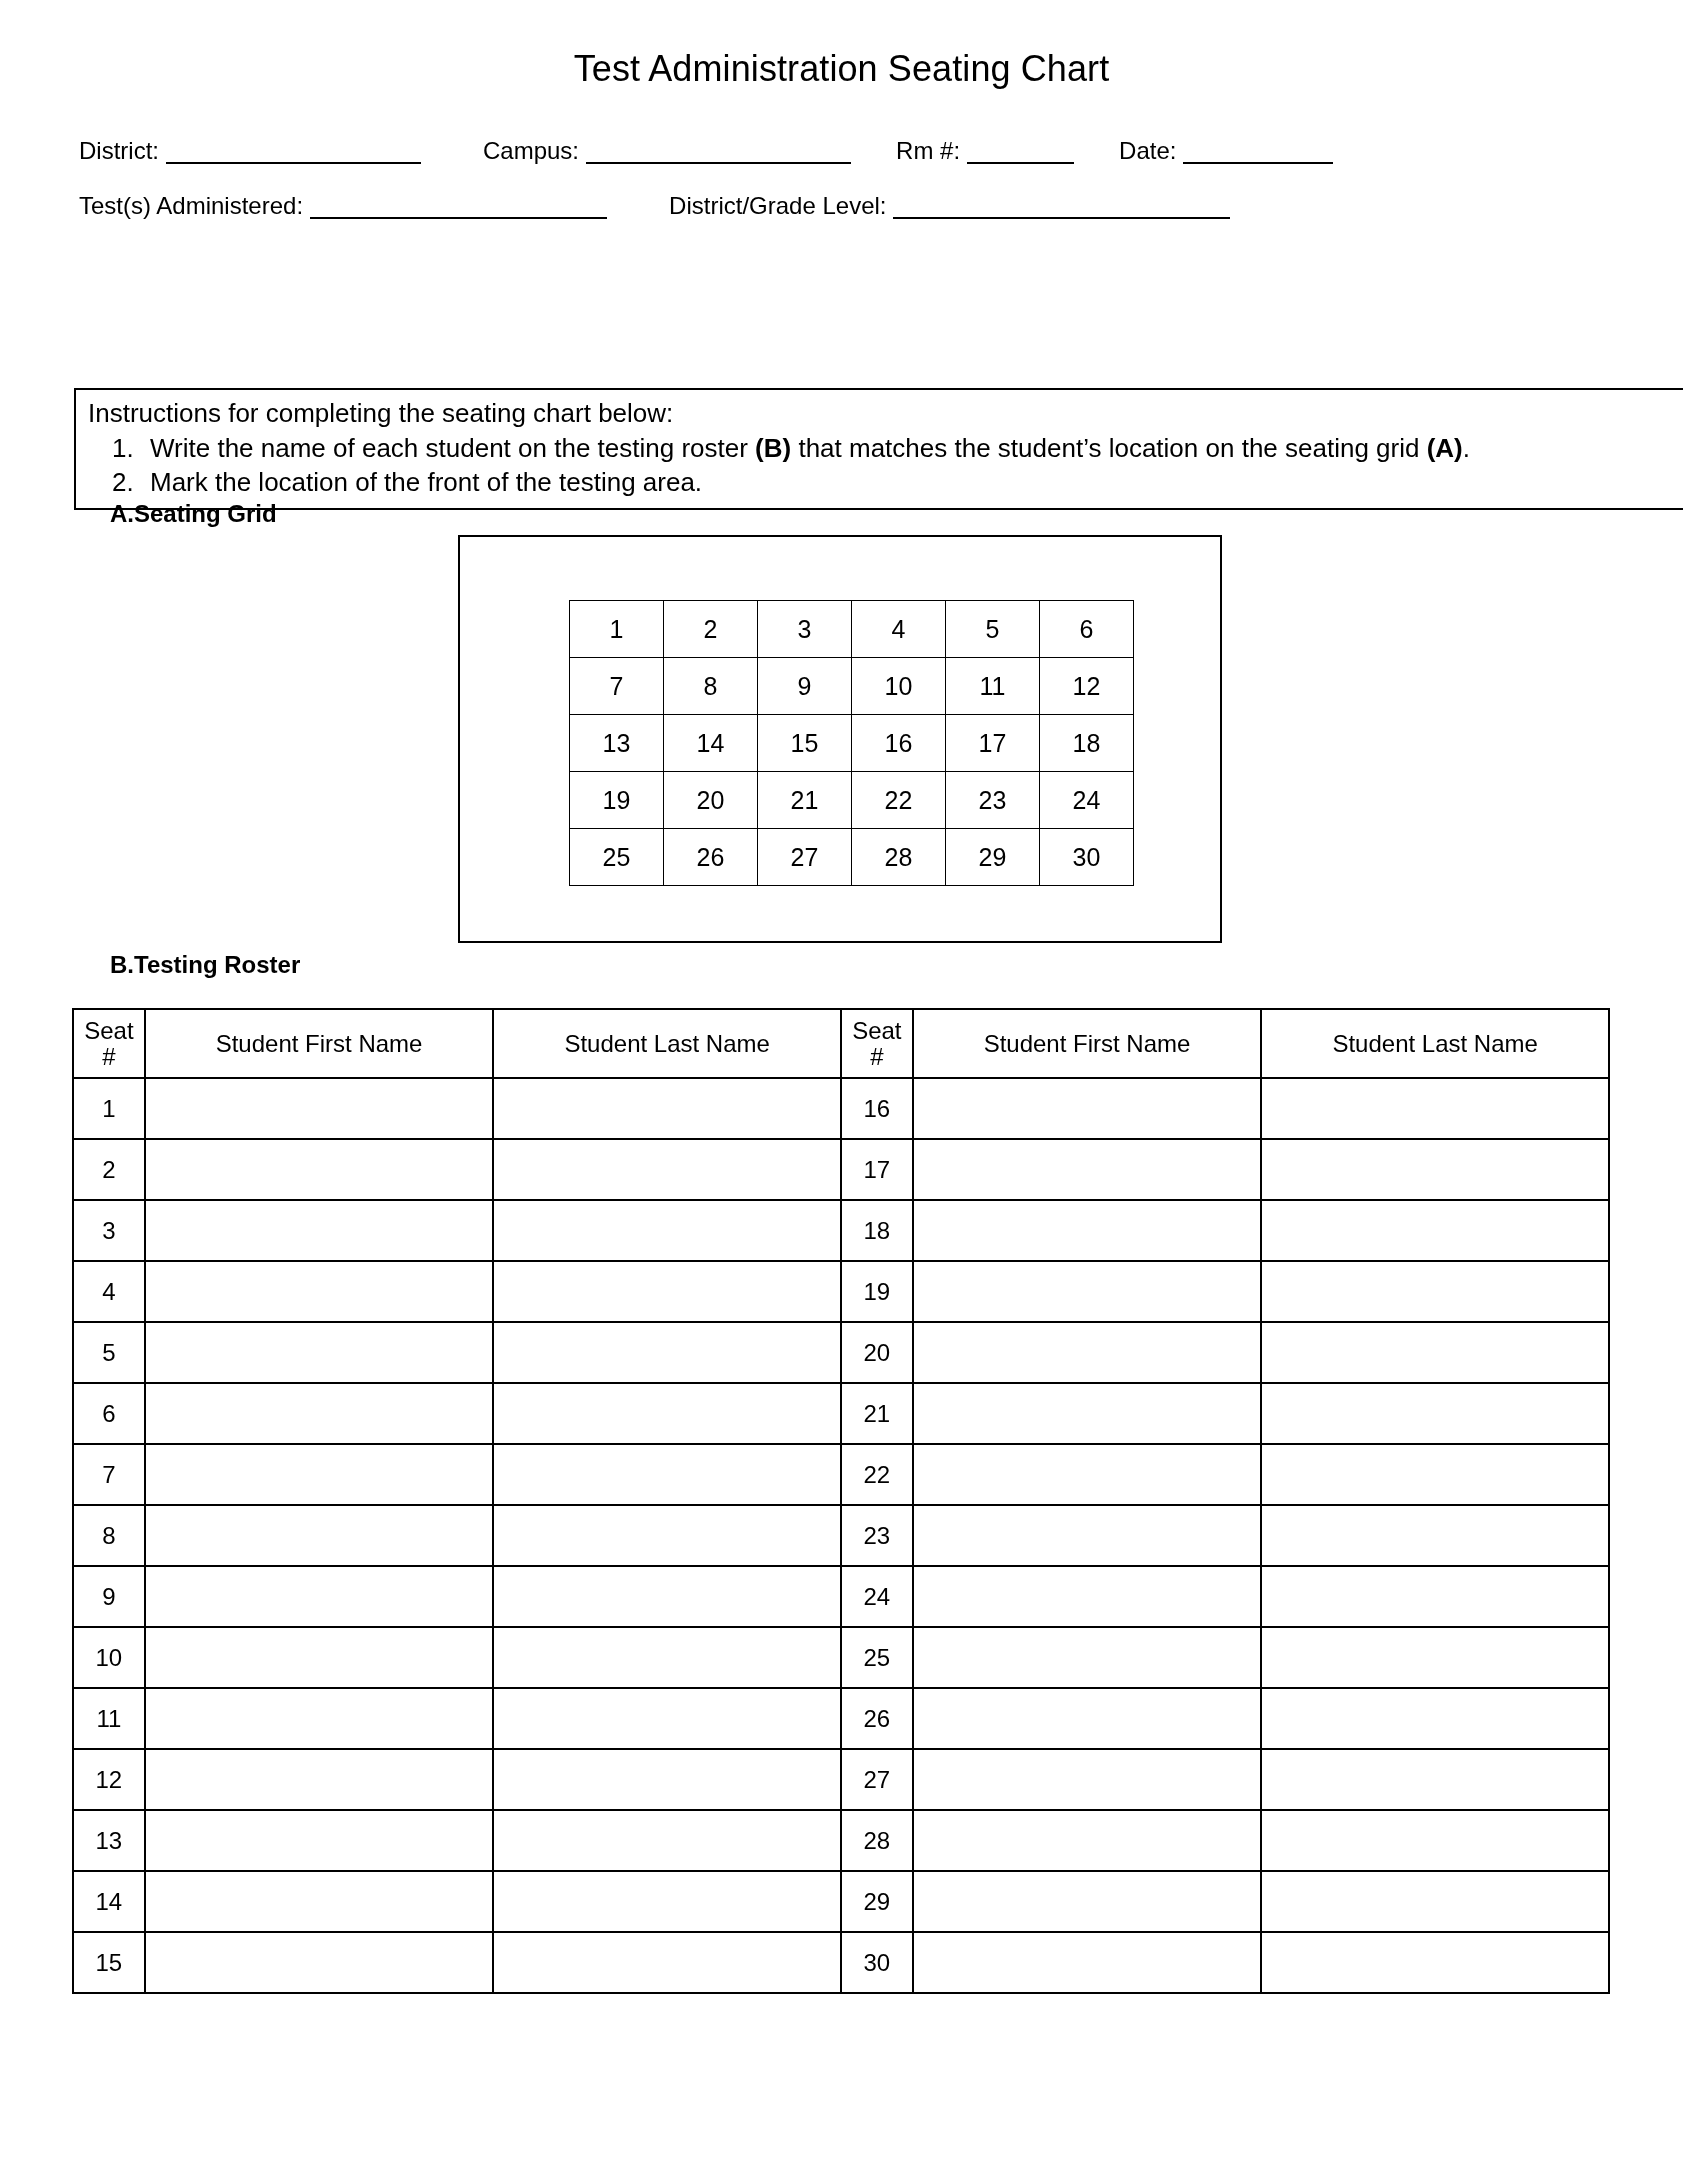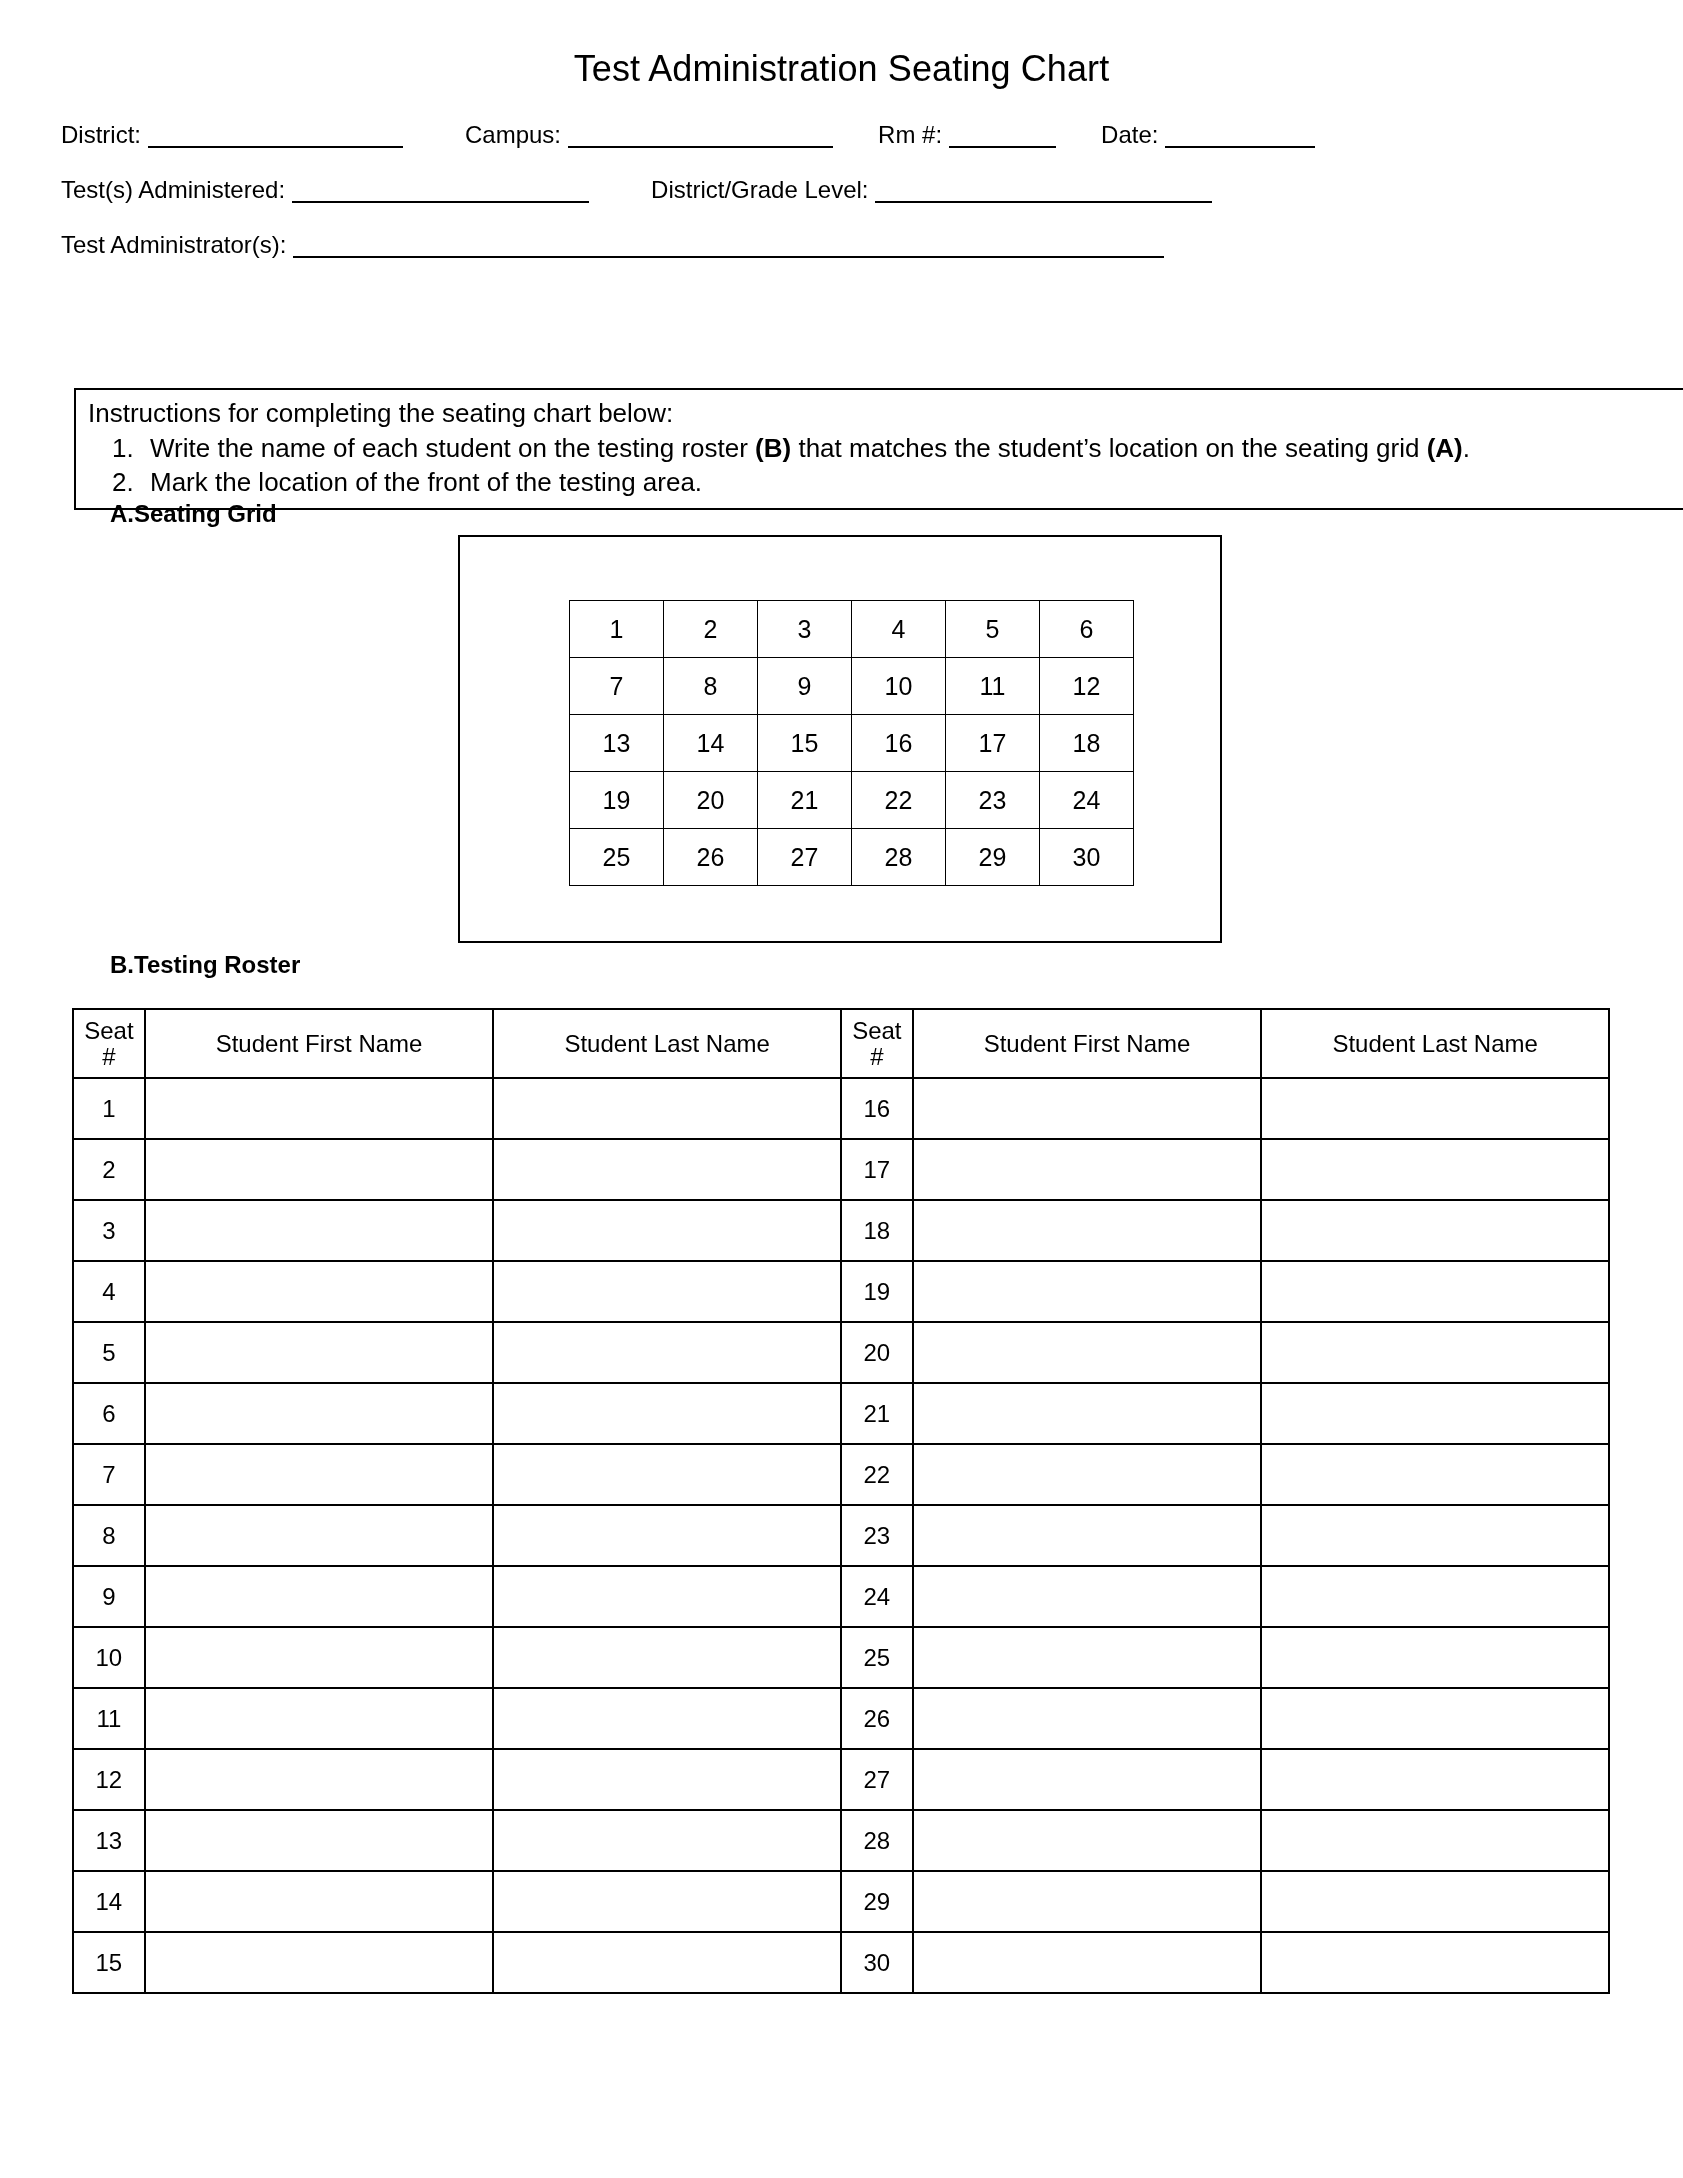--- a/index.html
+++ b/index.html
@@ -28,22 +28,22 @@
     text-align: center;
     font-size: 36px;
     font-weight: 400;
     margin: 0;
     padding-top: 48px;
     letter-spacing: 0.1px;
   }
 
   
   .form-area {
-    margin-top: 32px;
-    padding-left: 61px;
+    margin-top: 48px;
+    padding-left: 79px;
     padding-right: 71px;
     font-size: 24px;
     line-height: 1.0;
   }
   .form-row {
     display: flex;
     align-items: flex-end;
     white-space: nowrap;
     margin-bottom: 29px;
   }
@@ -188,24 +188,20 @@
     </div>
 
     <div class="form-row">
       <span class="fld-label">Test(s) Administered:</span>
       <span class="blank w-tests"></span>
       <span class="gap-md"></span>
       <span class="fld-label">District/Grade Level:</span>
       <span class="blank w-subject"></span>
     </div>
 
-    <div class="form-row">
-      <span class="fld-label">Test Administrator(s):</span>
-      <span class="blank w-admin"></span>
-    </div>
 
 
   </div>
 
   <div class="instructions">
     <div class="instr-head">Instructions for completing the seating chart below:</div>
     <div class="instr-list">
       <div class="instr-item">
         <span class="instr-num">1.</span>
         <span class="instr-txt"><span>Write the name of each student on the testing roster </span><b>(B)</b><span> that matches the student’s location on the seating grid </span><b>(A)</b><span>.</span></span>

